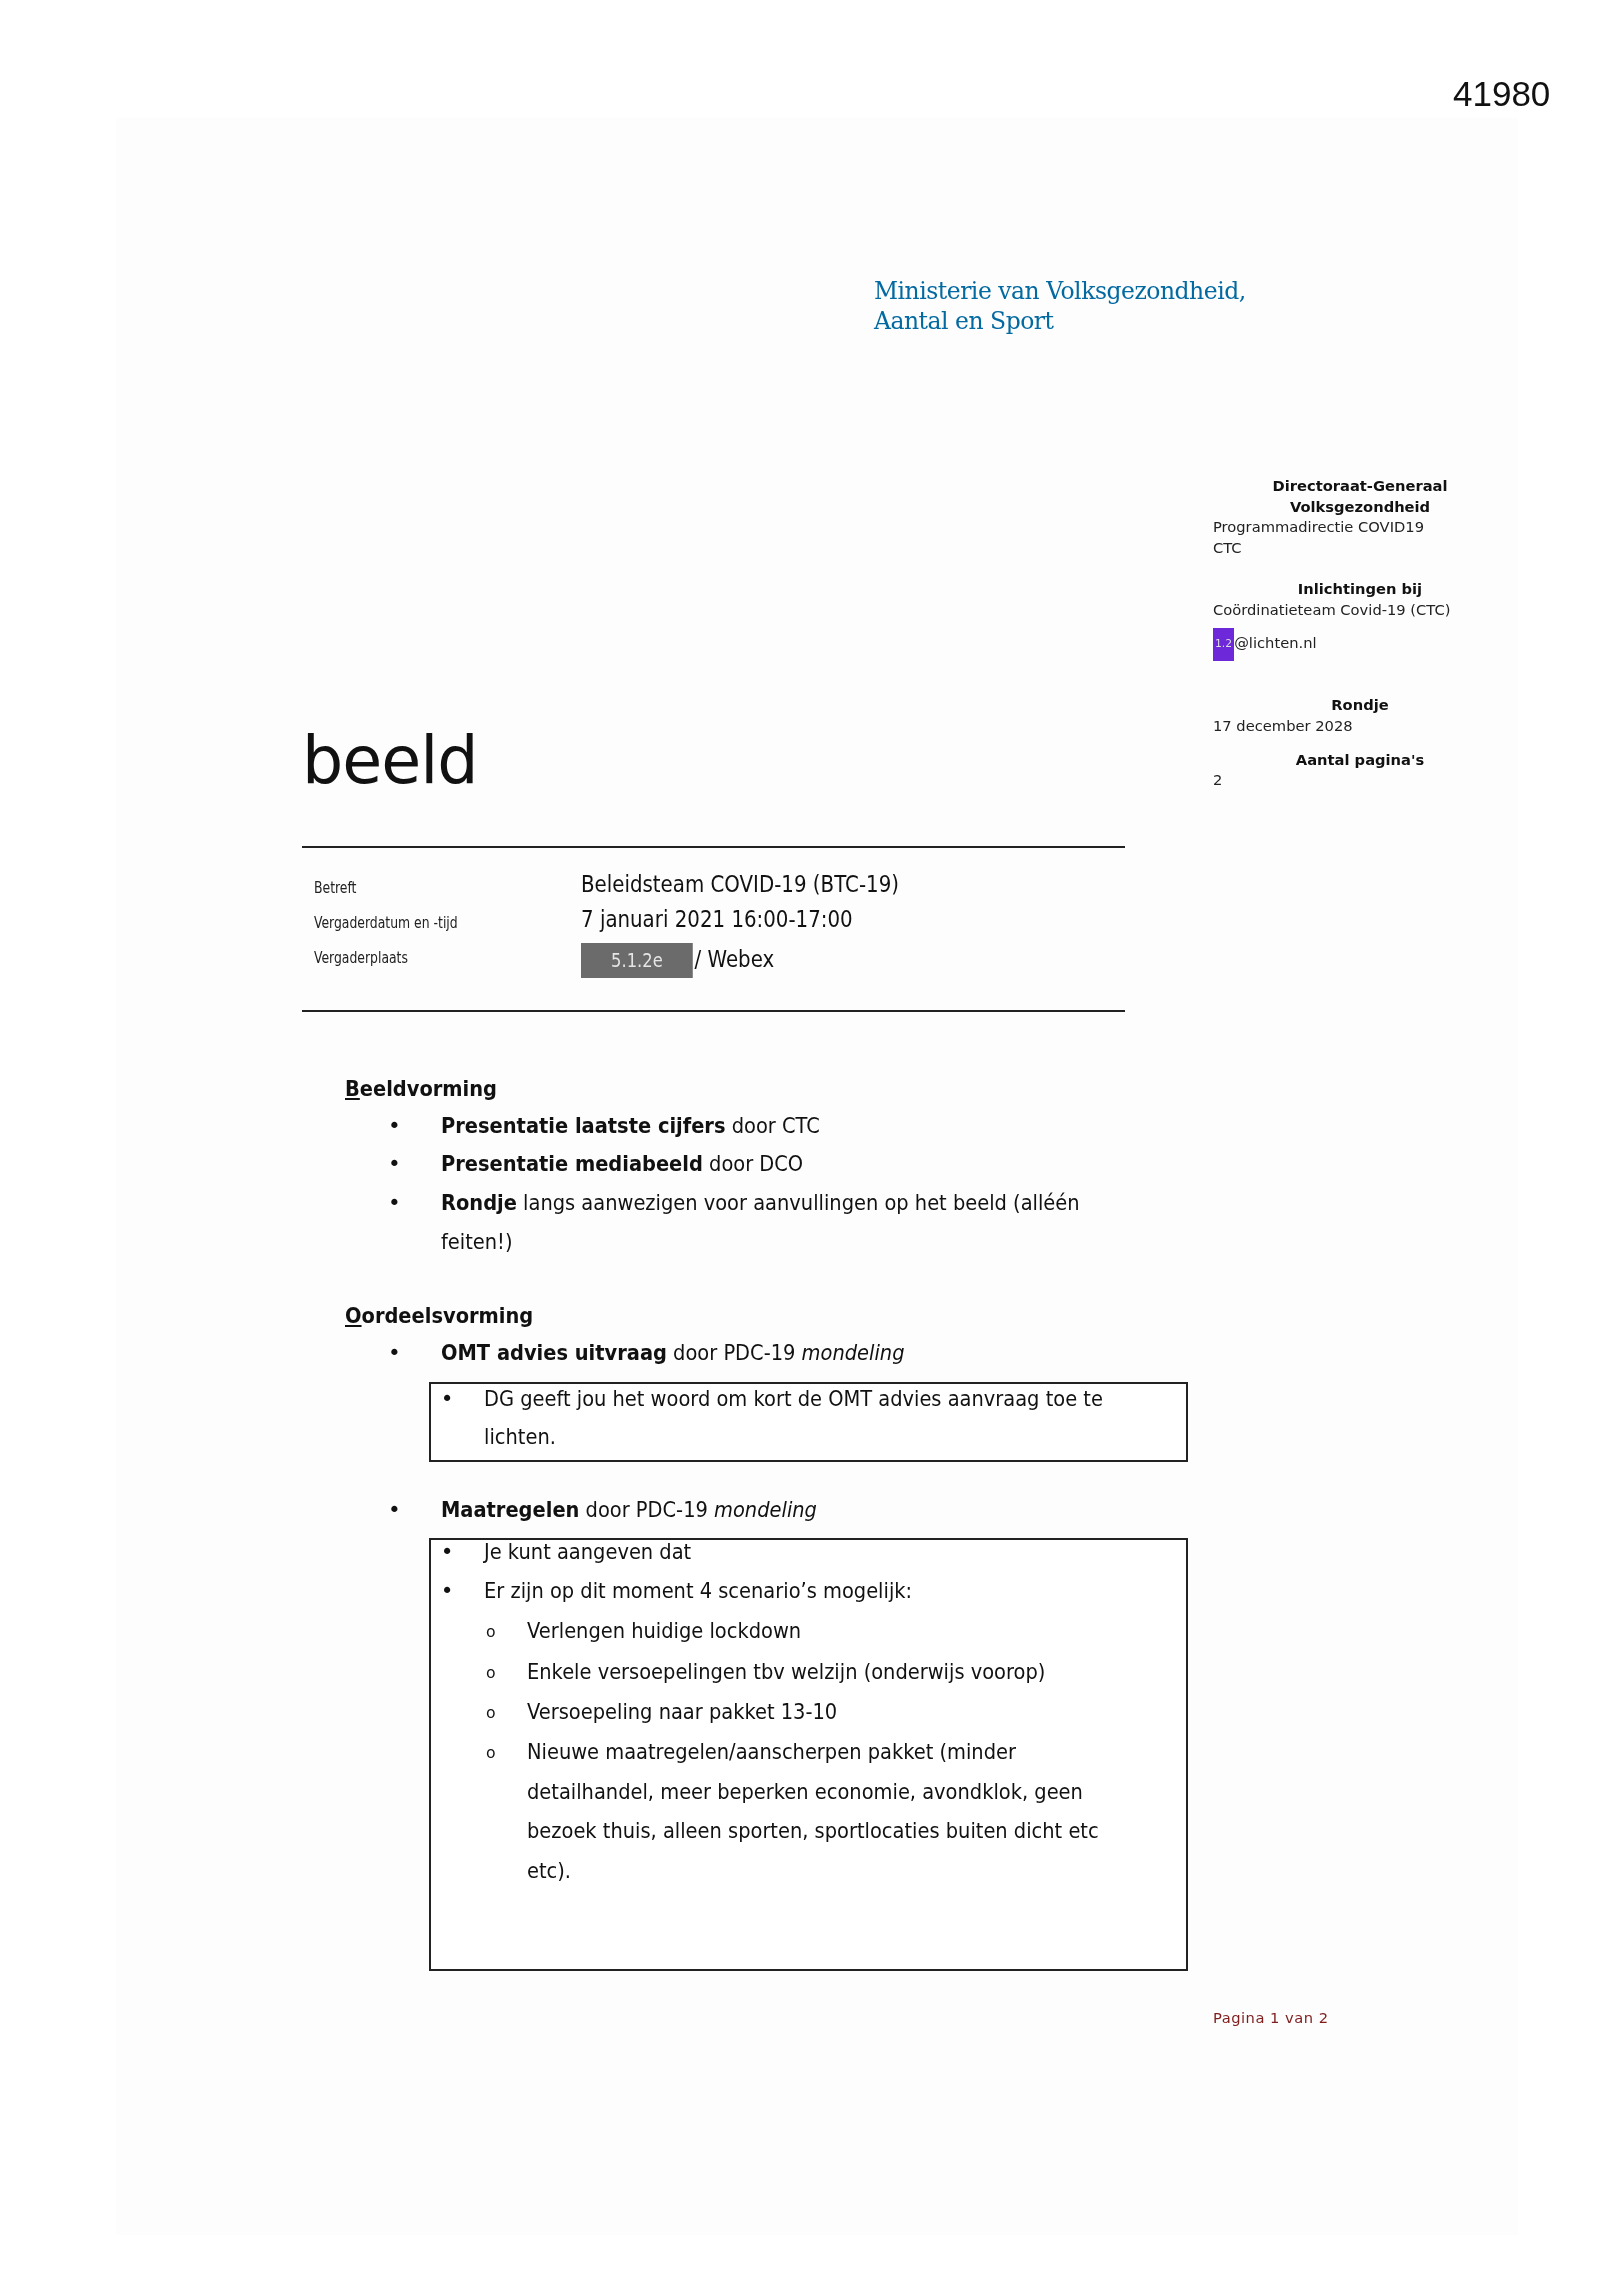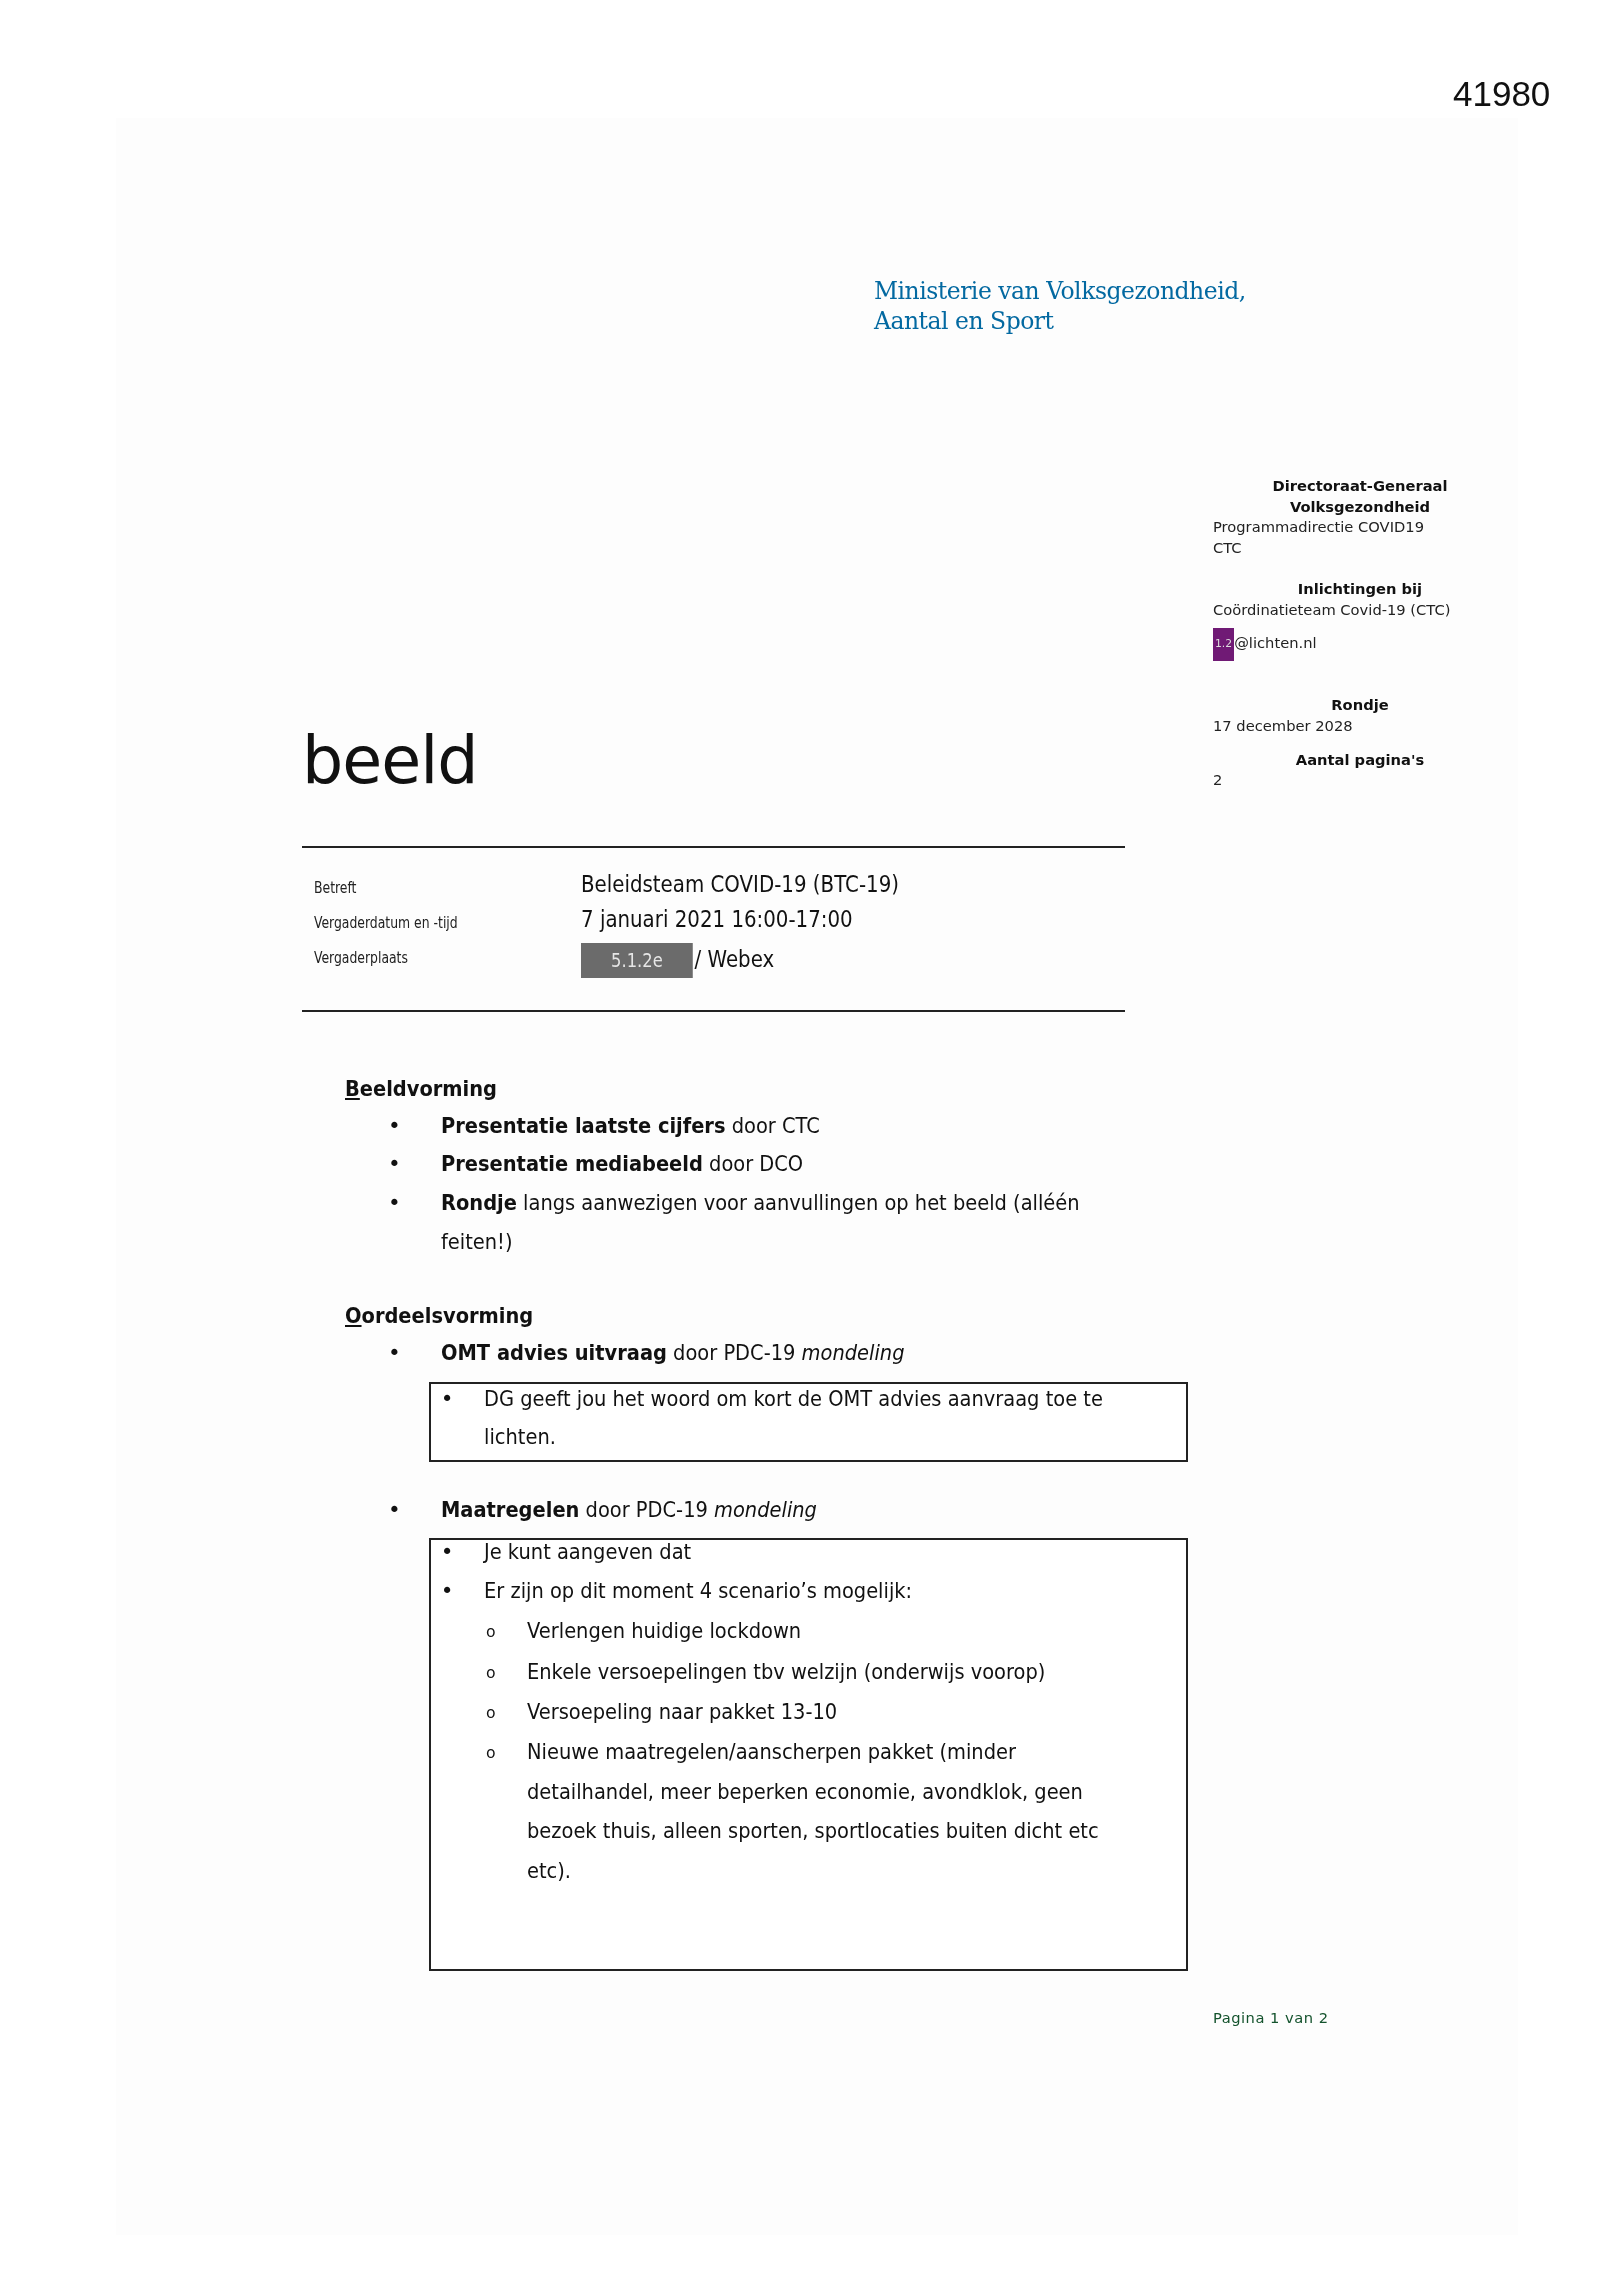--- a/index.html
+++ b/index.html
@@ -22,21 +22,21 @@
     letter-spacing:-0.5px;
   }
   .sidebar {
     position:absolute; left:1213px; top:476px; width:294px;
     font-family:"DejaVu Sans", sans-serif; font-size:14.7px; line-height:20.6px; color:#222;
   }
   .sidebar .b { font-weight:bold; color:#111;text-align:center; }
   .sidebar .gap { height:20.6px; }
   .sidebar .gap-sm { height:13.7px; }
   .redact-sm {
-    display:inline-block; background:#701a75; color:#ddd; font-size:10.8px;
+    display:inline-block; background:#6d28d9; color:#ddd; font-size:10.8px;
     padding:8px 2px; line-height:16.7px; vertical-align:1px;
   }
   .agenda-title {
     position:absolute; left:302px; top:723px;
     font-family:"DejaVu Sans", sans-serif; font-size:65px; color:#111; letter-spacing:-1px;
   }
   .rule { position:absolute; left:302px; width:823px; height:2px; background:#222; }
   .meta-table { position:absolute; left:314px; top:875px; }
   .meta-row { position:relative; height:35px; }
   .meta-label {
@@ -62,21 +62,21 @@
   .section-title u { text-decoration:underline; }
   .bullet-item { position:absolute; left:43px; }
   .bullet-dot { position:absolute; left:0; font-size:21.6px; }
   .bullet-text { position:absolute; left:53px; white-space:nowrap; }
   .box {
     position:absolute; border:2px solid #222; background:#fff;
   }
   .box .bi { position:absolute; white-space:nowrap; font-size:21.6px; }
   .i { font-style:italic; }
   .footer {
-    position:absolute; left:1213px; top:2009px; font-size:14.7px; color:#14532d; letter-spacing:0.5px;
+    position:absolute; left:1213px; top:2009px; font-size:14.7px; color:#7f1d1d; letter-spacing:0.5px;
   }
 </style>
 </head>
 <body>
 
 <div class="page-area"></div>
 
 <div class="doc-number">41980</div>
 
 <div class="ministry">

